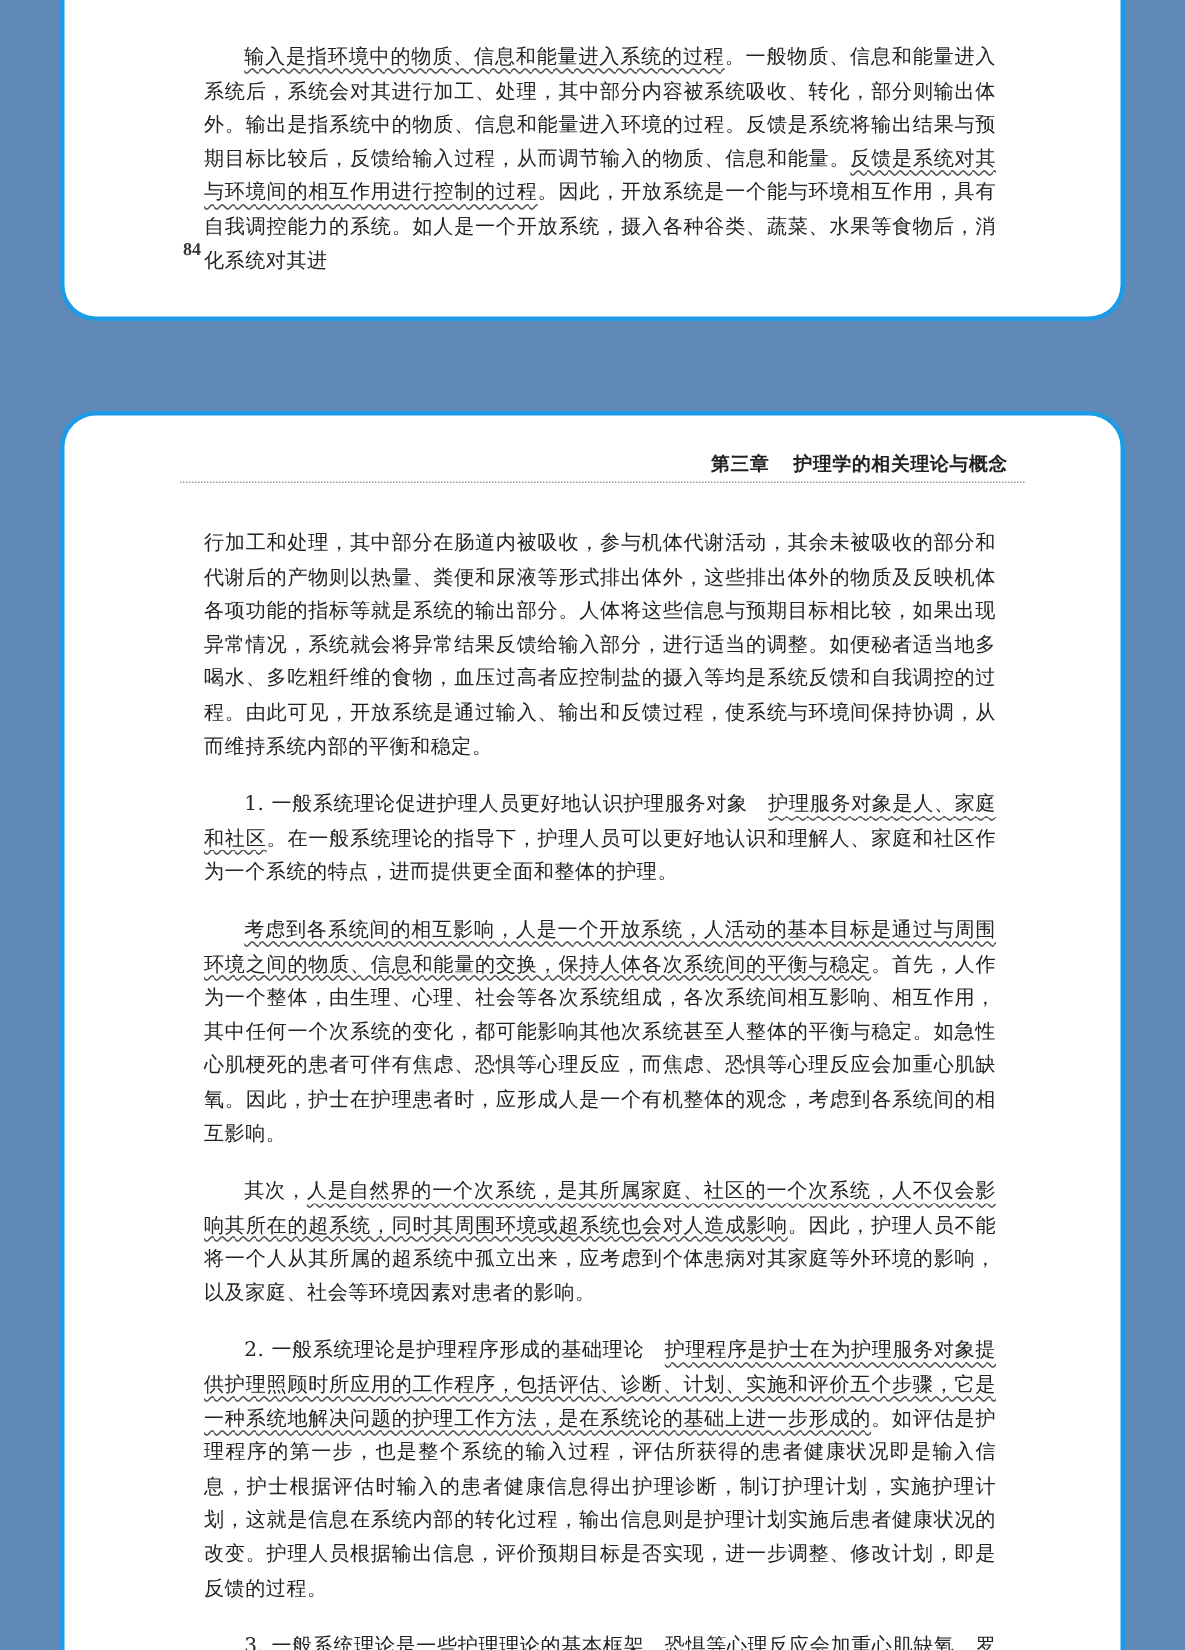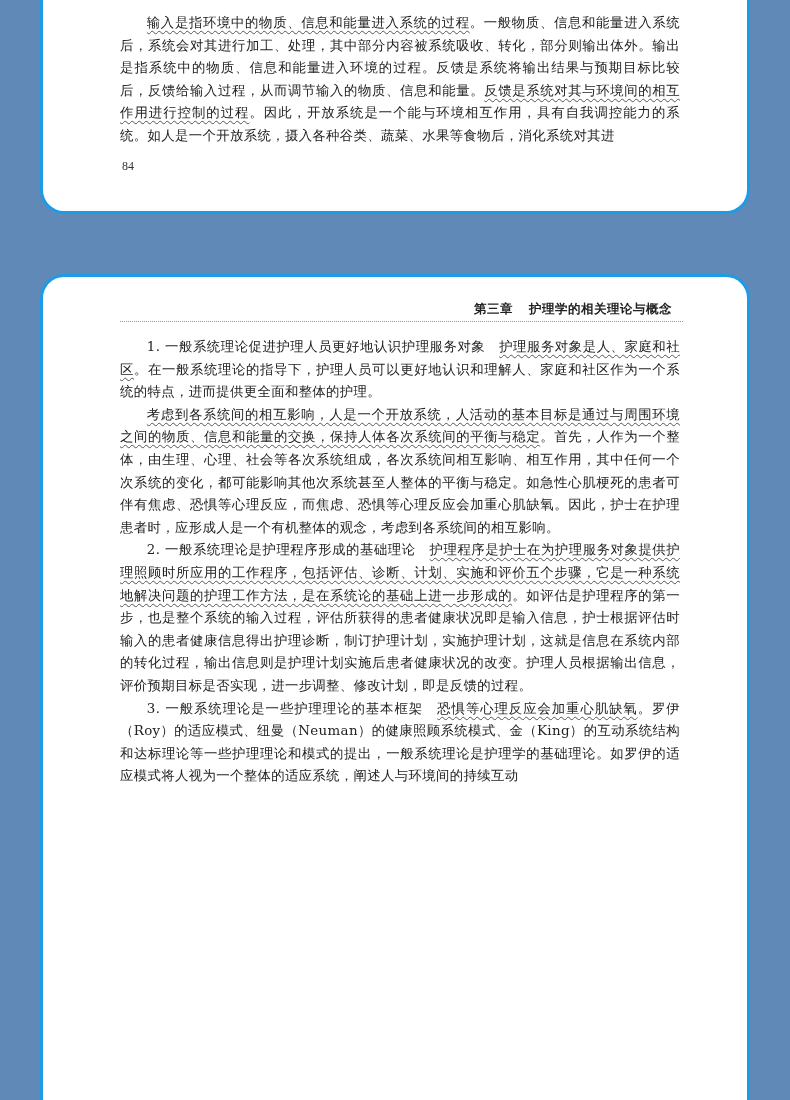--- a/index.html
+++ b/index.html
@@ -28,30 +28,30 @@
     border-bottom: none;
   }
   .text-block {
     position: absolute;
     left: 77px; width: 560px;
     font-size: 13.4px;
     line-height: 22.6px;
     letter-spacing: 0.35px;
     text-align: justify;
   }
-  .text-block p { margin: 0; text-indent: 2em; }
+  .text-block p { margin: 16px; text-indent: 2em; }
   .text-block p.noindent { text-indent: 0; }
   .wavy {
     text-decoration: underline wavy #555;
     text-decoration-thickness: 1px;
     text-underline-offset: 3px;
   }
   .page-num {
     position: absolute; left: 79px; top: 189px;
-    font-size: 12px; font-weight: normal; color: #333;
+    font-size: 12px; font-weight: bold; color: #333;
     font-family: "Liberation Serif", serif;
   }
   .running-head {
     position: absolute; right: 75px; top: 24px;
     font-family: "DejaVu Sans", "Liberation Sans", sans-serif;
     font-size: 12.5px; font-weight: bold; color: #222;
     letter-spacing: 0.5px;
   }
   .running-head .sp { display: inline-block; width: 16px; }
   .head-rule {
@@ -76,24 +76,26 @@
   <div class="page-num">84</div>
 </div>
 
 <div class="card card-bottom">
   <div class="running-head">
     <span>第三章</span><span class="sp"></span><span>护理学的相关理论与概念</span>
   </div>
   <div class="head-rule"></div>
 
   <div class="text-block" style="top: 59px;">
+    <p class="noindent">行加工和处理，其中部分在肠道内被吸收，参与机体代谢活动，其余未被吸收的部分和代谢后的产物则以热量、粪便和尿液等形式排出体外，这些排出体外的物质及反映机体各项功能的指标等就是系统的输出部分。人体将这些信息与预期目标相比较，如果出现异常情况，系统就会将异常结果反馈给输入部分，进行适当的调整。如便秘者适当地多喝水、多吃粗纤维的食物，血压过高者应控制盐的摄入等均是系统反馈和自我调控的过程。由此可见，开放系统是通过输入、输出和反馈过程，使系统与环境间保持协调，从而维持系统内部的平衡和稳定。</p>
 
 
     <p><span>1. 一般系统理论促进护理人员更好地认识护理服务对象　</span><span class="wavy">护理服务对象是人、家庭和社区</span><span>。在一般系统理论的指导下，护理人员可以更好地认识和理解人、家庭和社区作为一个系统的特点，进而提供更全面和整体的护理。</span></p>
 
     <p><span class="wavy">考虑到各系统间的相互影响，人是一个开放系统，人活动的基本目标是通过与周围环境之间的物质、信息和能量的交换，保持人体各次系统间的平衡与稳定</span><span>。首先，人作为一个整体，由生理、心理、社会等各次系统组成，各次系统间相互影响、相互作用，其中任何一个次系统的变化，都可能影响其他次系统甚至人整体的平衡与稳定。如急性心肌梗死的患者可伴有焦虑、恐惧等心理反应，而焦虑、恐惧等心理反应会加重心肌缺氧。因此，护士在护理患者时，应形成人是一个有机整体的观念，考虑到各系统间的相互影响。</span></p>
 
+    <p><span>其次，</span><span class="wavy">人是自然界的一个次系统，是其所属家庭、社区的一个次系统，人不仅会影响其所在的超系统，同时其周围环境或超系统也会对人造成影响</span><span>。因此，护理人员不能将一个人从其所属的超系统中孤立出来，应考虑到个体患病对其家庭等外环境的影响，以及家庭、社会等环境因素对患者的影响。</span></p>
 
     <p><span>2. 一般系统理论是护理程序形成的基础理论　</span><span class="wavy">护理程序是护士在为护理服务对象提供护理照顾时所应用的工作程序，包括评估、诊断、计划、实施和评价五个步骤，它是一种系统地解决问题的护理工作方法，是在系统论的基础上进一步形成的</span><span>。如评估是护理程序的第一步，也是整个系统的输入过程，评估所获得的患者健康状况即是输入信息，护士根据评估时输入的患者健康信息得出护理诊断，制订护理计划，实施护理计划，这就是信息在系统内部的转化过程，输出信息则是护理计划实施后患者健康状况的改变。护理人员根据输出信息，评价预期目标是否实现，进一步调整、修改计划，即是反馈的过程。</span></p>
 
     <p><span>3. 一般系统理论是一些护理理论的基本框架　</span><span class="wavy">恐惧等心理反应会加重心肌缺氧</span><span>。罗伊（Roy）的适应模式、纽曼（Neuman）的健康照顾系统模式、金（King）的互动系统结构和达标理论等一些护理理论和模式的提出，一般系统理论是护理学的基础理论。如罗伊的适应模式将人视为一个整体的适应系统，阐述人与环境间的持续互动</span></p>
   </div>
 </div>
 
 </body></html>

